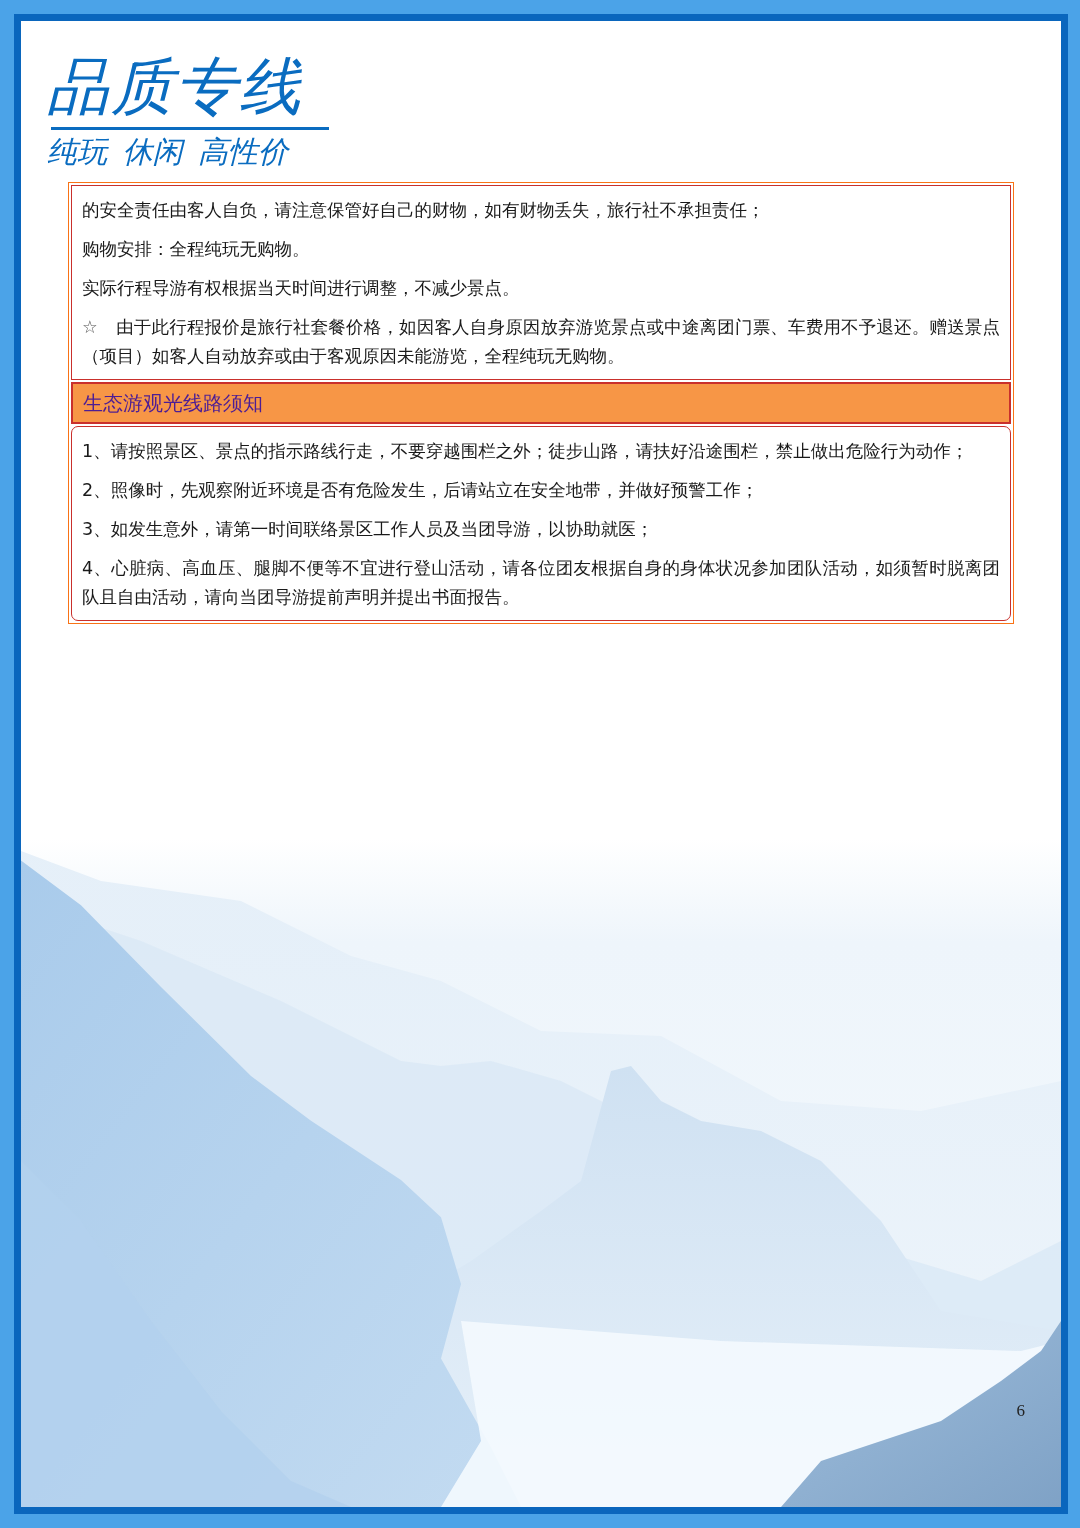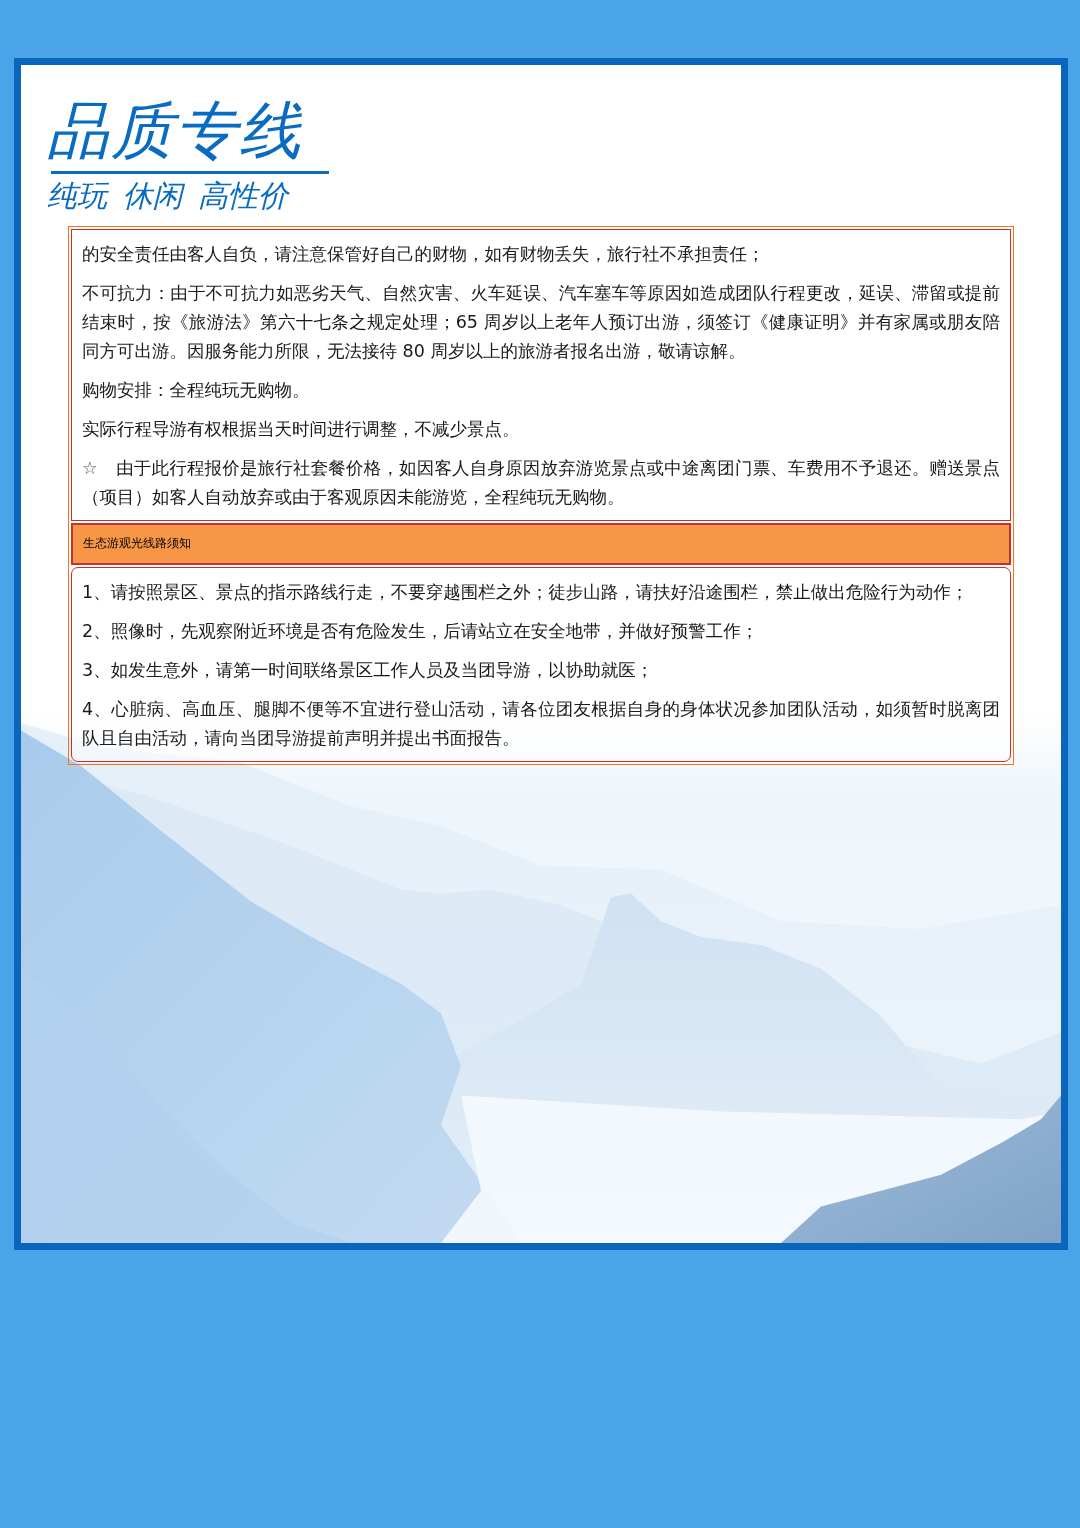--- a/index.html
+++ b/index.html
@@ -5,25 +5,24 @@
     * { box-sizing: border-box; margin: 0; padding: 0; }
     html, body { width: 1080px; height: 1528px; overflow: hidden; }
     body {
       background: #4ba3e8;
       font-family: "DejaVu Sans", "Liberation Sans", sans-serif;
       position: relative;
     }
     .page-frame {
       position: absolute;
       left: 14px; top: 14px;
-      width: 1054px; height: 1192px;
+      width: 1054px; height: 1500px;
       border: 7px solid #0a66bd;
       background: #ffffff;
       overflow: hidden;
-      margin-top: 44px;
     }
     .bg-scene {
       position: absolute;
       left: 0; top: 0; width: 100%; height: 100%;
       z-index: 0;
     }
     .header {
       position: absolute;
       left: 26px; top: 30px;
       z-index: 2;
@@ -79,23 +78,23 @@
       color: #555;
       display: inline-block;
       width: 34px;
     }
     .cell.section-header {
       background: #f79646;
       border: 2px solid #c9302c;
       padding: 8px 10px;
     }
     .section-title {
-      font-family: Liberation Mono, monospace;
-      font-size: 12px;
-      color: #000000;
+      font-family: Liberation Serif, serif;
+      font-size: 20px;
+      color: #4c1d95;
       line-height: 22px;
     }
     .page-number {
       position: absolute;
       right: 36px;
       top: 1380px;
       font-family: "Liberation Serif", serif;
       font-size: 17px;
       color: #222;
       z-index: 2;
@@ -153,23 +152,20 @@
     <div class="brand-sub">纯玩  休闲  高性价</div>
   </div>
 
   <div class="notice-table">
 
     <div class="cell body-cell">
       <p class="para">
         <span>的安全责任由客人自负，请注意保管好自己的财物，如有财物丢失，旅行社不承担责任；</span>
       </p>
       <p class="para">
-        <span>不可抗力：由于不可抗力如恶劣天气、自然灾害、火车延误、汽车塞车等原因如造成团队行程更改，延误、滞留或提前结束时，按《旅游法》第六十七条之规定处理；65 周岁以上老年人预订出游，须签订《健康证明》并有家属或朋友陪同方可出游。因服务能力所限，无法接待 80 周岁以上的旅游者报名出游，敬请谅解。</span>
-      </p>
-      <p class="para">
         <span>购物安排：全程纯玩无购物。</span>
       </p>
       <p class="para">
         <span>实际行程导游有权根据当天时间进行调整，不减少景点。</span>
       </p>
       <p class="para">
         <span class="star">☆</span><span>由于此行程报价是旅行社套餐价格，如因客人自身原因放弃游览景点或中途离团门票、车费用不予退还。赠送景点（项目）如客人自动放弃或由于客观原因未能游览，全程纯玩无购物。</span>
       </p>
     </div>
 

